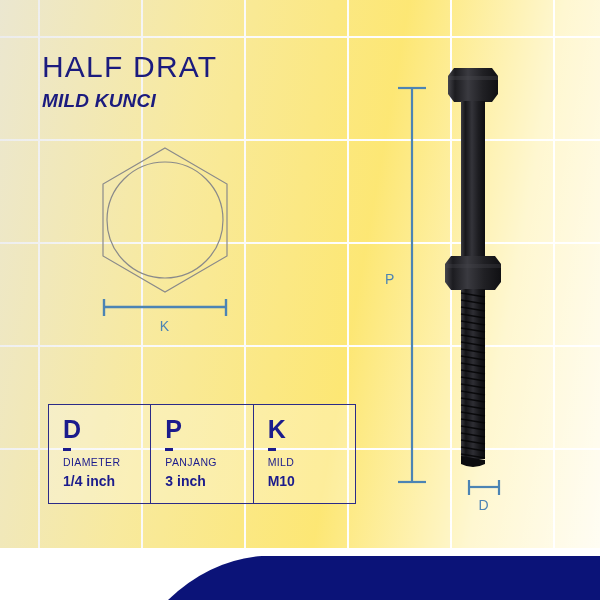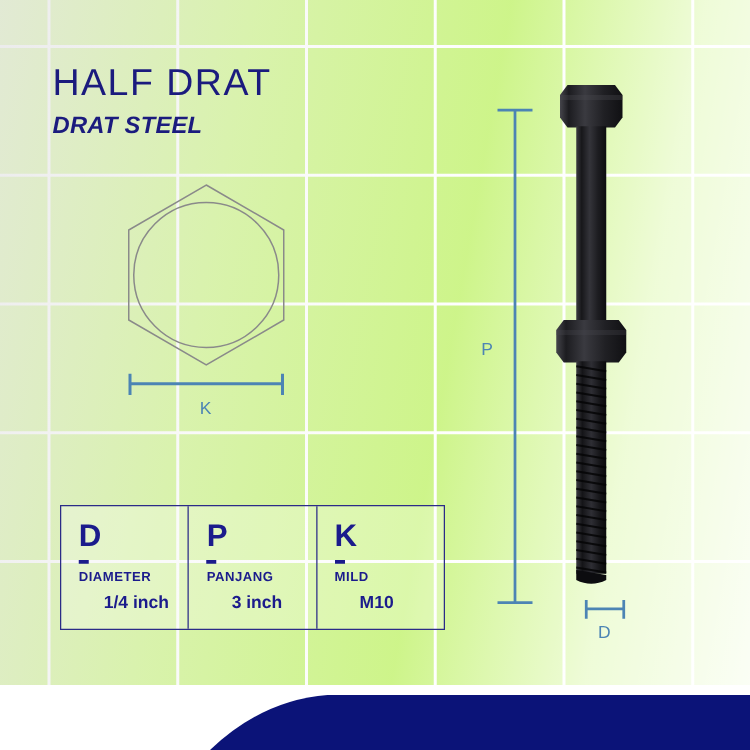--- a/index.html
+++ b/index.html
@@ -13,21 +13,21 @@
     overflow: hidden;
     font-family: "Liberation Sans", sans-serif;
     background: #ffffff;
   }
 
   #canvas {
     position: relative;
     width: 600px;
     height: 600px;
     overflow: hidden;
-    background: #bef264;
+    background: #fde047;
   }
 
   
   .bg-grid {
     position: absolute;
     inset: 0;
     background-image:
       linear-gradient(to right, #ffffff 2px, rgba(255,255,255,0) 2px),
       linear-gradient(to bottom, #ffffff 2px, rgba(255,255,255,0) 2px);
     background-size: 103px 103px;
@@ -126,32 +126,31 @@
   }
   .spec-dash {
     margin-top: 6px;
     width: 8px;
     height: 3px;
     background: #1b1b8c;
   }
   .spec-label {
     margin-top: 6px;
     font-size: 10.5px;
-    font-weight: bold;
+    font-weight: normal;
     letter-spacing: 0.4px;
     color: #1b1b8c;
     line-height: 1;
   }
   .spec-value {
     margin-top: 6px;
     font-size: 14px;
     font-weight: bold;
     color: #1b1b8c;
     line-height: 1;
-    margin-left: 20px;
   }
 
   
   .bolt {
     position: absolute;
     left: 430px;
     top: 60px;
     width: 110px;
     height: 450px;
   }
@@ -203,21 +202,21 @@
 <body>
 
 <div id="canvas">
 
   <div class="bg-grid"></div>
   <div class="bg-sheen"></div>
   <div class="bg-white-bottom"></div>
 
   <div class="title-block">
     <div class="main-title">HALF DRAT</div>
-    <div class="sub-title">DRAT STEEL</div>
+    <div class="sub-title">MILD KUNCI</div>
   </div>
 
   <div class="hex-diagram">
     <svg class="hex-svg" width="146" height="200" viewBox="0 0 146 200">
 
       <polygon points="73,6 135,42 135,114 73,150 11,114 11,42" fill="none" stroke="#8a8a8a" stroke-width="1.2"></polygon>
 
       <circle cx="73" cy="78" r="58" fill="none" stroke="#8a8a8a" stroke-width="1.2"></circle>
 
       <g stroke="#4c84b4" stroke-width="2.4">

